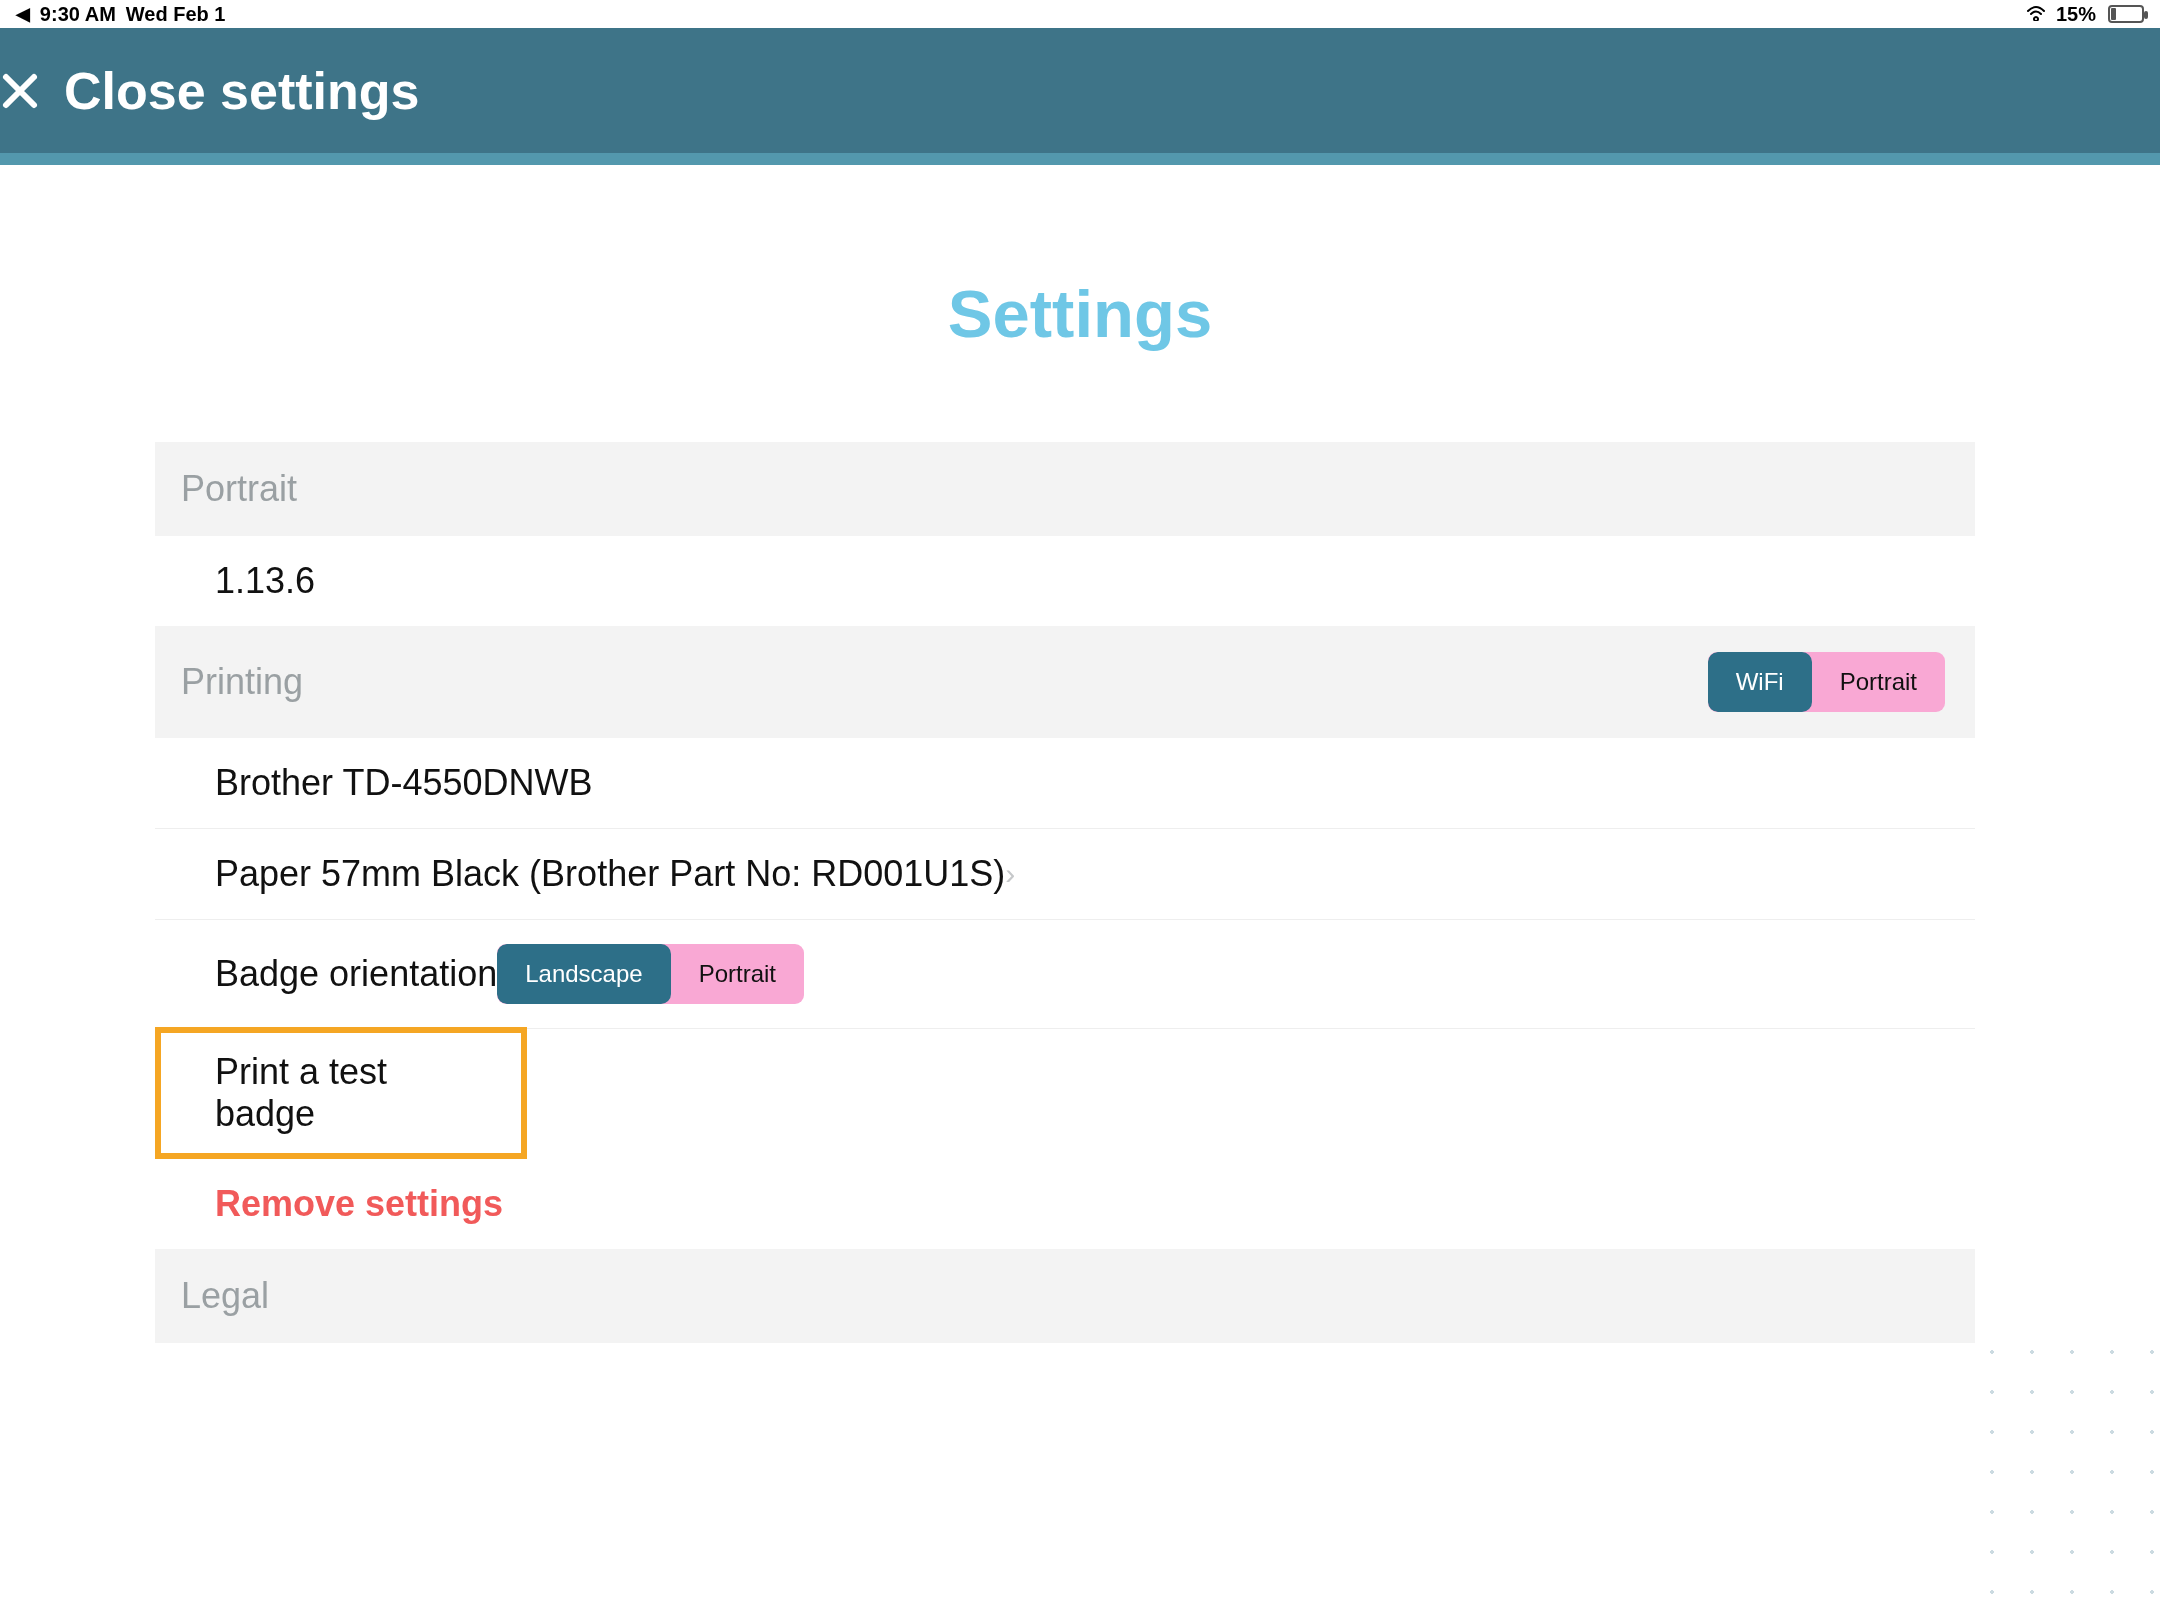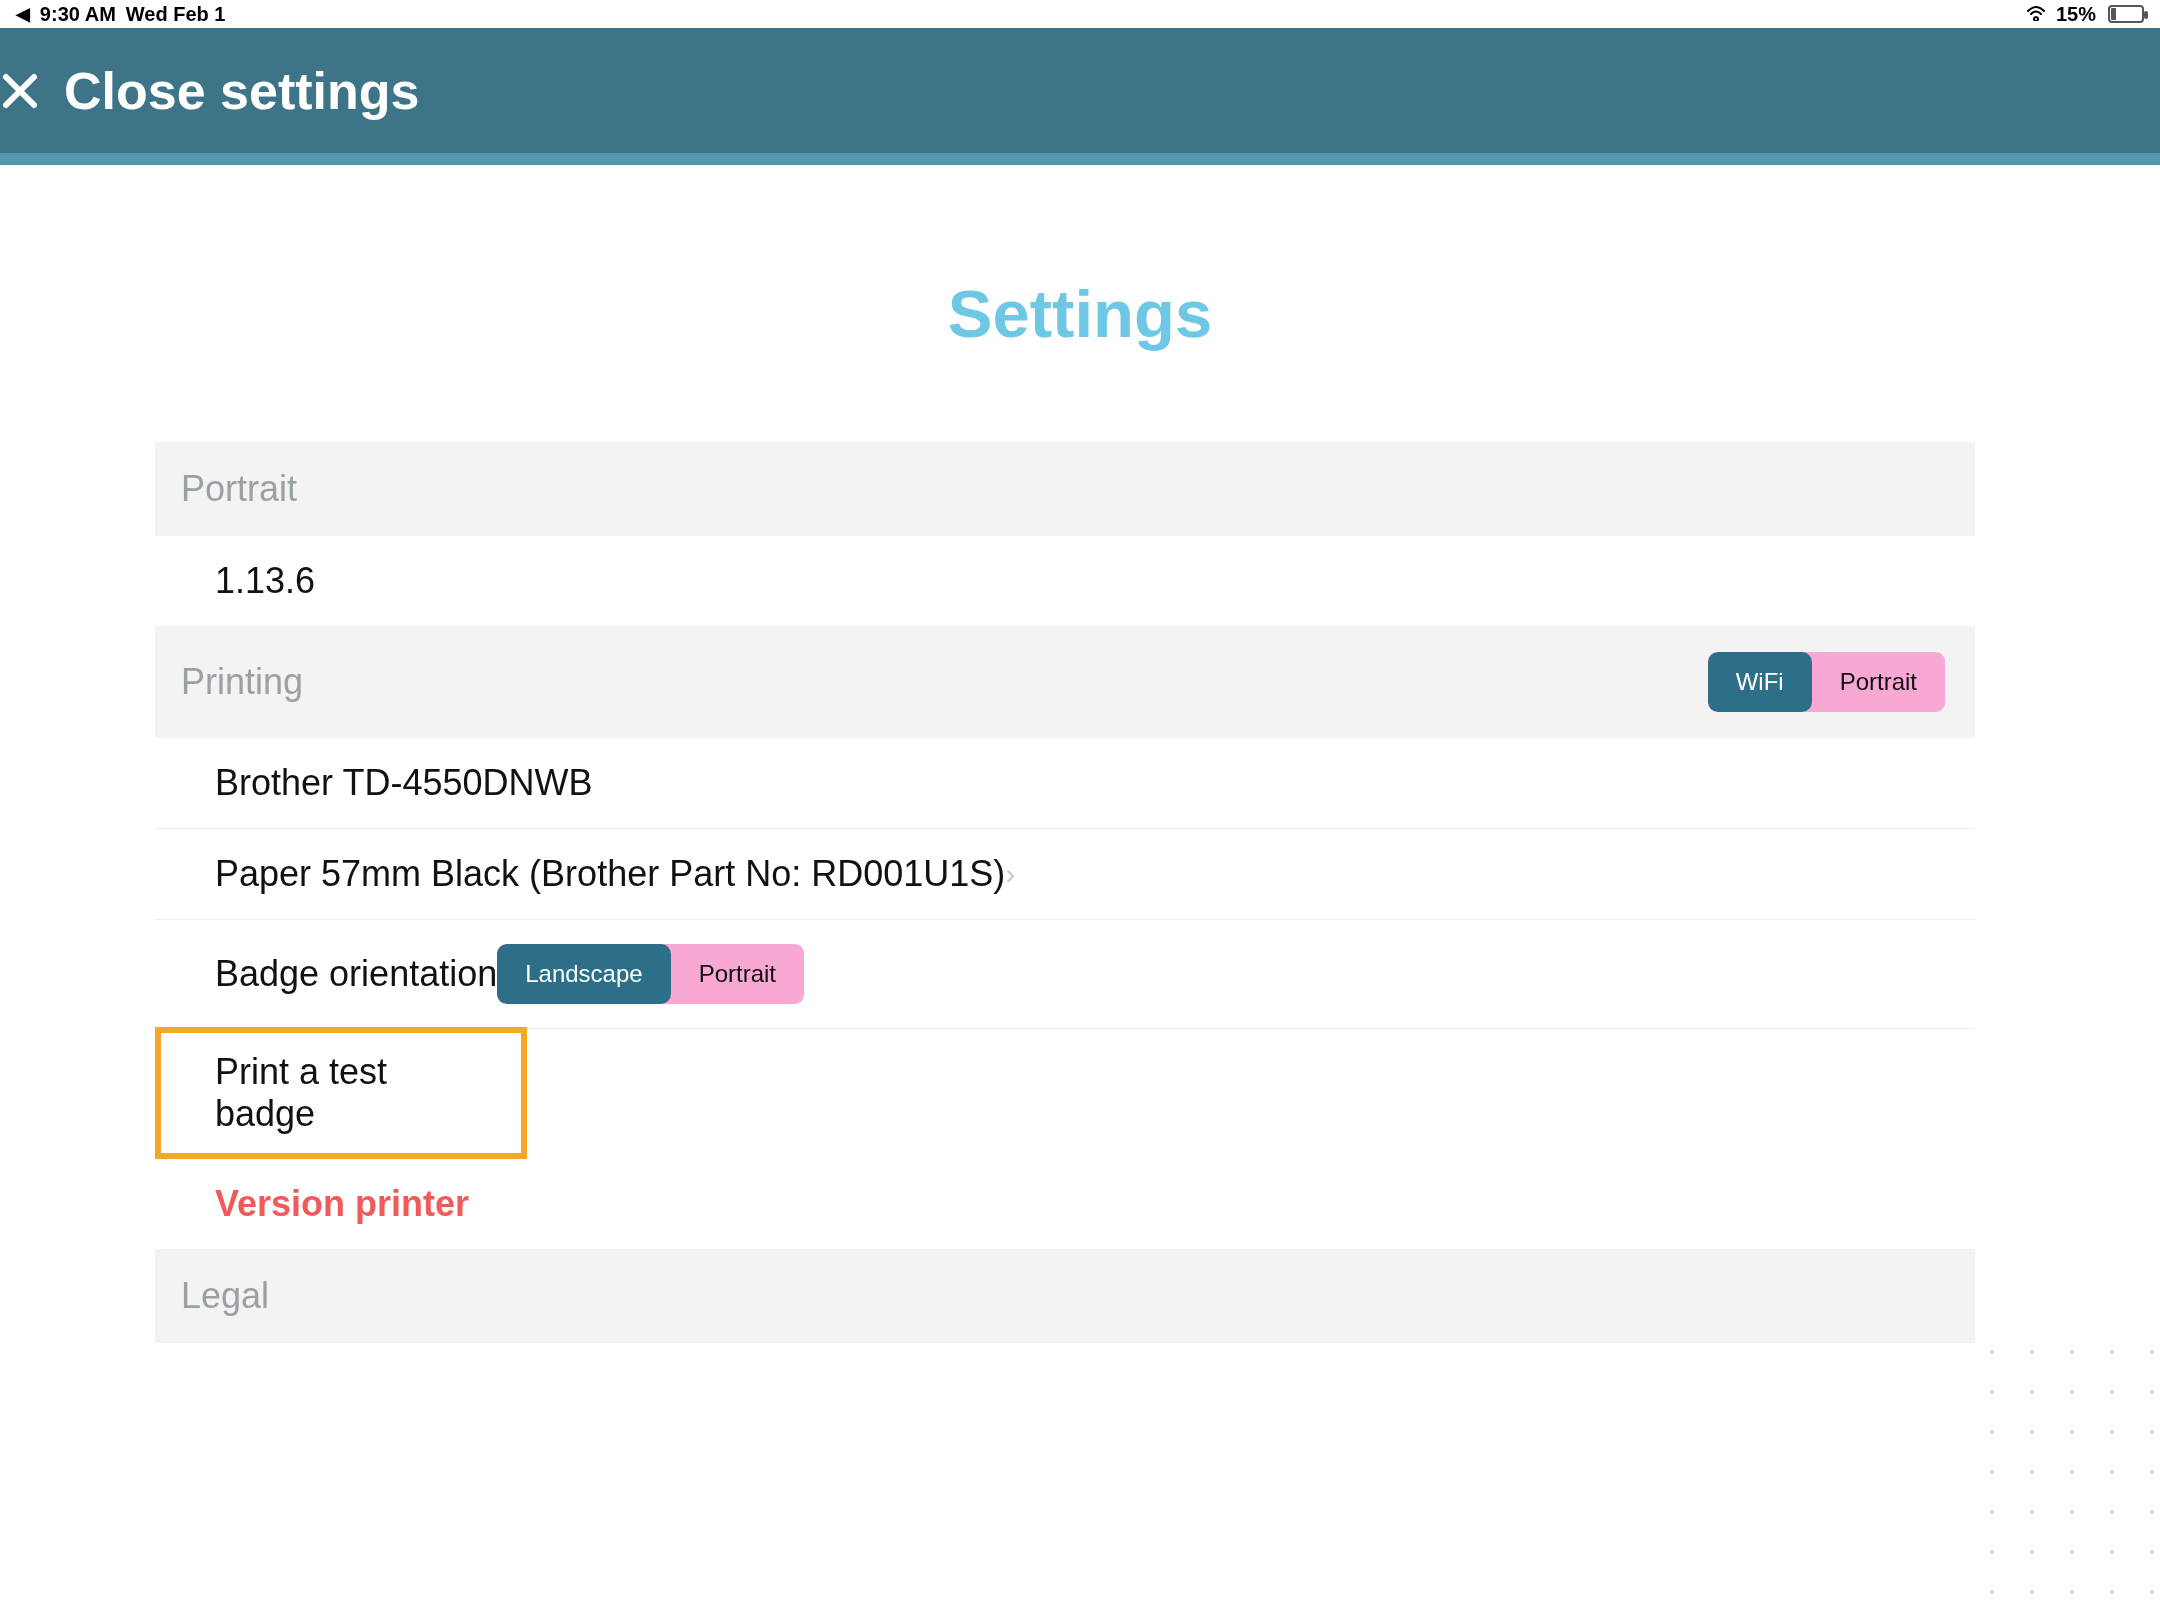--- a/index.html
+++ b/index.html
@@ -237,21 +237,21 @@
         <span class="opt active">Landscape</span>
         <span class="opt">Portrait</span>
       </span>
     </div>
 
     <div class="row highlight">
       <span>Print a test badge</span>
     </div>
 
     <div class="row danger no-border">
-      <span>Version printer</span>
+      <span>Remove settings</span>
     </div>
 
     <div class="section-header">
       <span>Legal</span>
     </div>
 
   </div>
 </div>
 
 </body></html>

